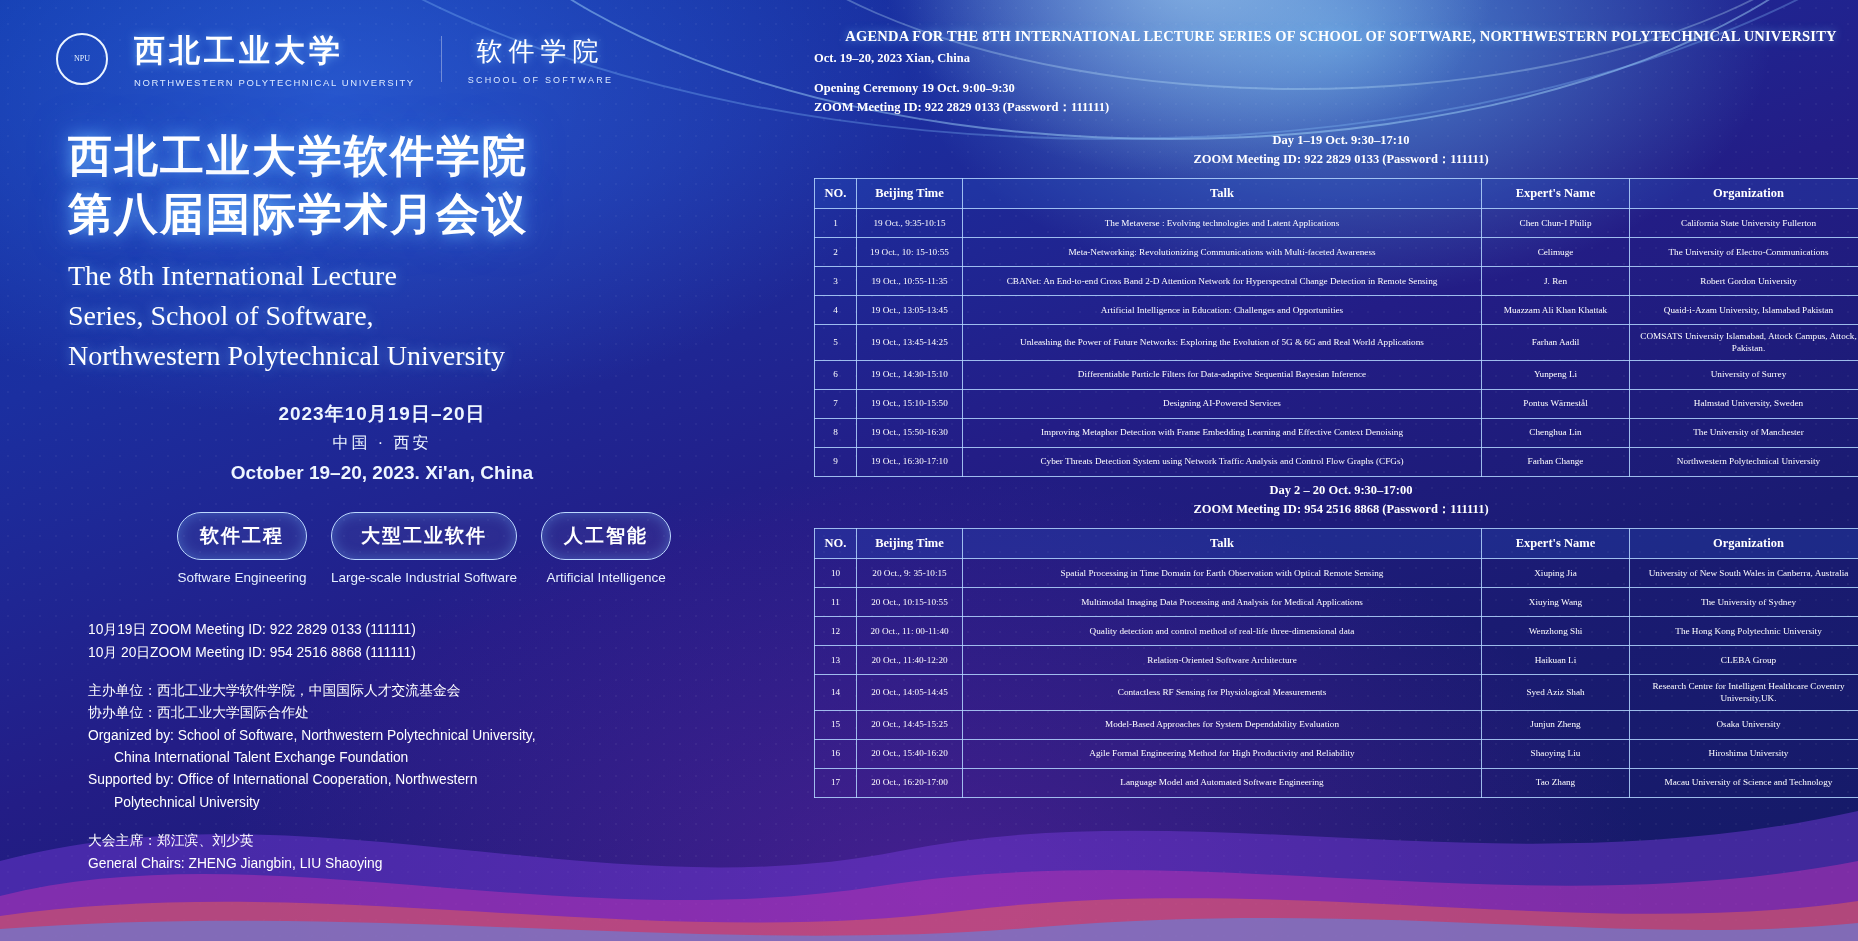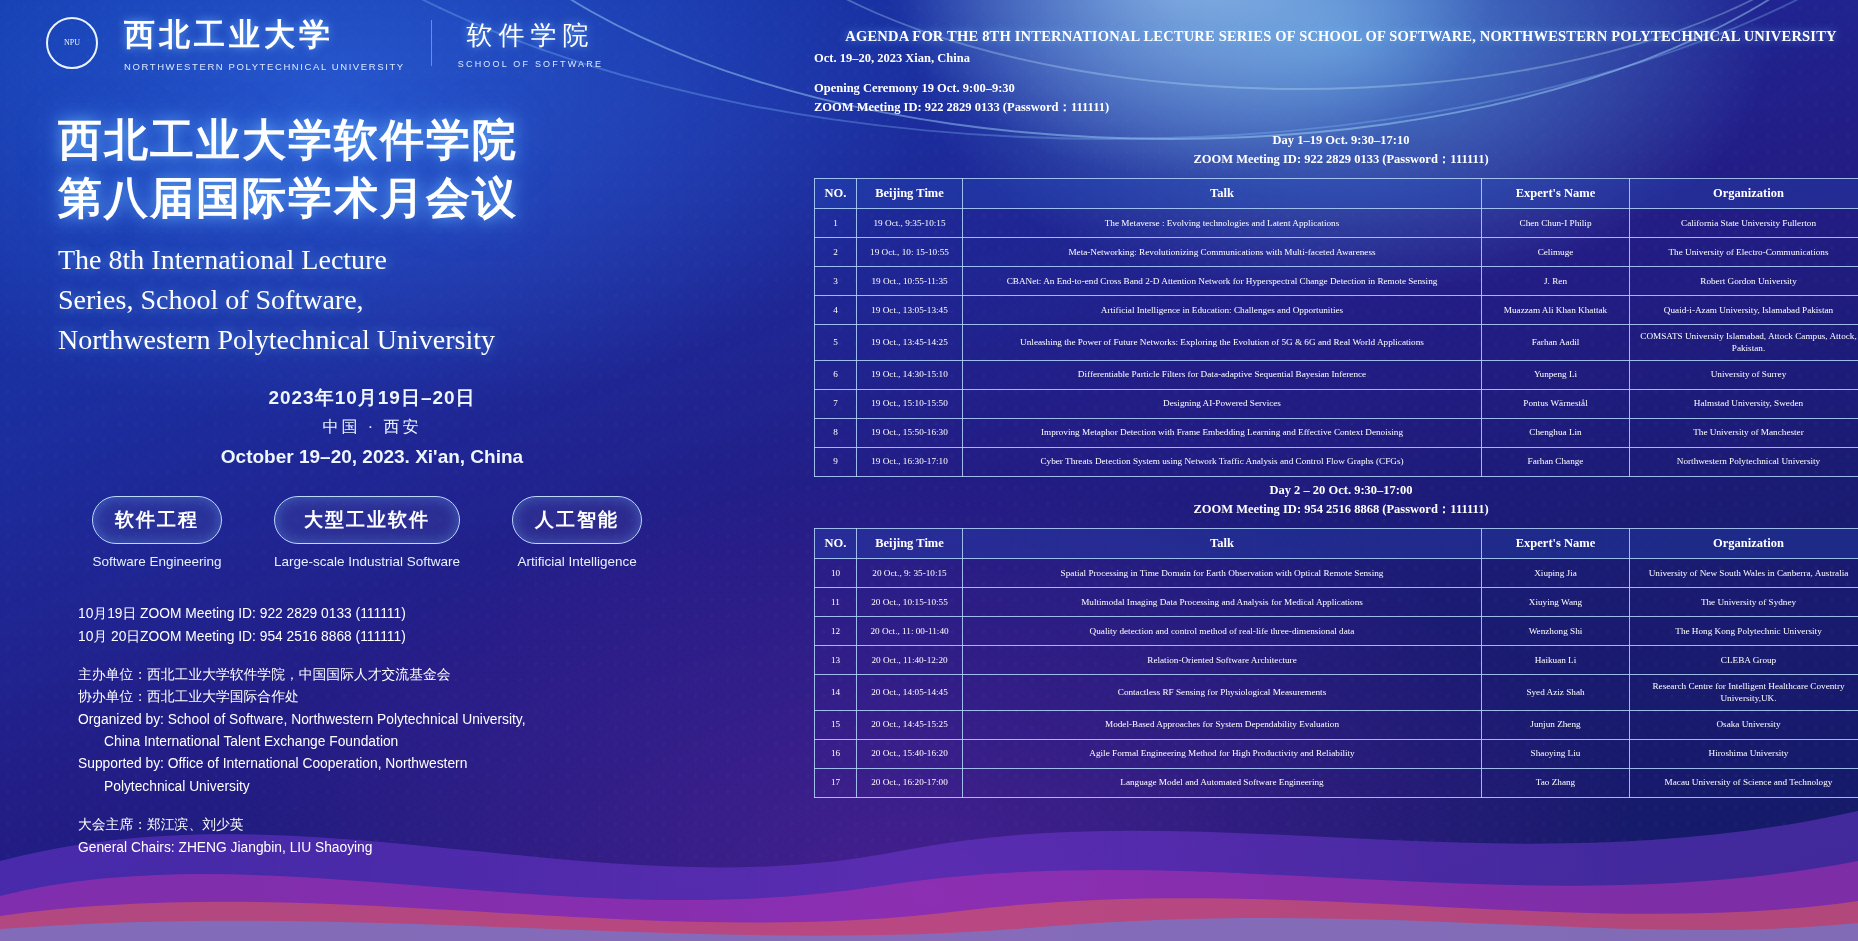--- a/index.html
+++ b/index.html
@@ -44,22 +44,22 @@
   .glow-top {
     position:absolute; left:880px; top:-240px; width:620px; height:420px;
     background: radial-gradient(ellipse at center, rgba(190,235,255,0.55), rgba(120,190,255,0) 70%);
     pointer-events:none;
   }
   
   .waves { position:absolute; left:0; bottom:0; width:100%; height:280px; pointer-events:none; }
 
   
   #left {
-    position:absolute; left:4px; top:0; width:760px; height:941px;
-    padding:6px 28px;
+    position:absolute; left:14px; top:0; width:760px; height:941px;
+    padding:22px 28px;
   }
   .logos { display:flex; align-items:center; gap:26px; margin:8px 0 0 14px; }
   .seal {
     width:52px; height:52px; border-radius:50%;
     border:2px solid #eaf4ff;
     display:flex; align-items:center; justify-content:center;
     font-size:8px; line-height:1.05; text-align:center; color:#eaf4ff;
     letter-spacing:0;
     font-family:"Liberation Serif", serif;
   }
@@ -89,21 +89,21 @@
     margin:12px 0 0 26px;
     font-family:"Liberation Serif", serif;
     font-size:28px; line-height:1.42; color:#ffffff;
     text-shadow:0 0 12px rgba(110,185,255,0.7);
   }
   .date-block { margin:26px 0 0 0; text-align:center; width:680px; }
   .date-cn { font-size:19px; font-weight:700; letter-spacing:1px; color:#eef6ff; }
   .date-city { font-size:16px; margin-top:6px; letter-spacing:3px; color:#eef6ff; }
   .date-en { font-size:19px; font-weight:700; margin-top:8px; color:#eef6ff; }
 
-  .pills { display:flex; gap:52px; margin:28px 0 0 60px; align-items:flex-start; }
+  .pills { display:flex; gap:24px; margin:28px 0 0 60px; align-items:flex-start;justify-content:center; }
   .pill-wrap { text-align:center; }
   .pill {
     border:1.6px solid #bcd9ff; border-radius:26px;
     padding:10px 22px; font-size:19px; font-weight:700; letter-spacing:2px;
     color:#ffffff; white-space:nowrap;
     background:rgba(255,255,255,0.05);
     box-shadow:0 0 14px rgba(120,190,255,0.35) inset;
   }
   .pill-sub { font-size:13.5px; margin-top:10px; color:#e6f0ff; }
 

